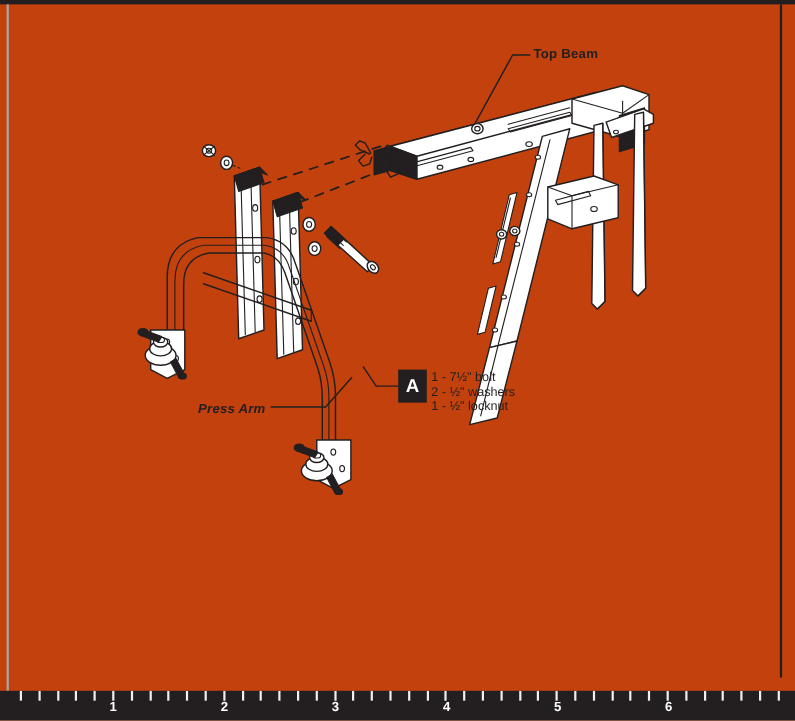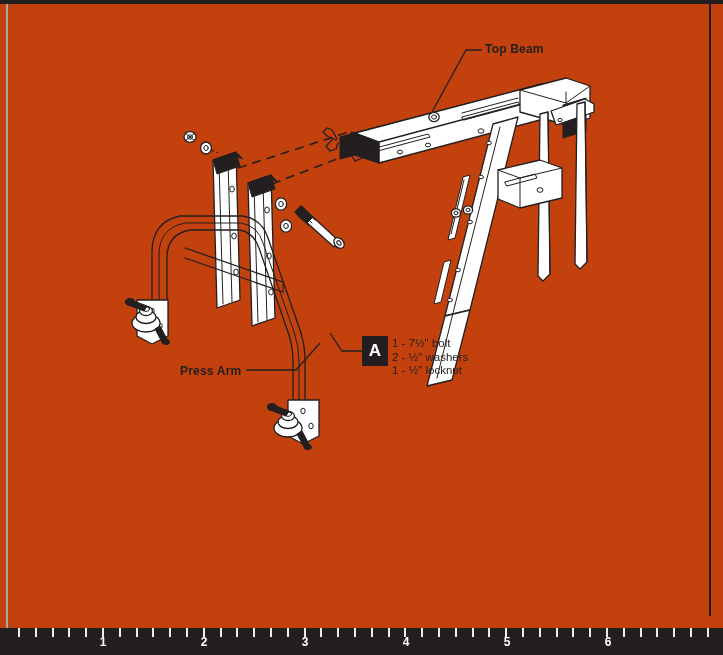--- a/index.html
+++ b/index.html
@@ -20,21 +20,21 @@
   .ruler .num{position:absolute;top:7px;color:#ffffff;font-size:12px;font-weight:bold;
                font-family:"Liberation Sans", sans-serif;line-height:14px;text-align:center;width:14px;}
 
   
   #art{position:absolute;left:0;top:0;width:723px;height:628px;}
 
   
   .lbl{position:absolute;font-family:"Liberation Sans", sans-serif;font-weight:bold;
        font-size:12px;color:#231f20;white-space:nowrap;letter-spacing:.2px;}
   #lbl-topbeam{left:485px;top:42px;}
-  #lbl-pressarm{left:180px;top:364px;}
+  #lbl-pressarm{left:180px;top:364px;font-style:italic;}
 
   .callout-box{position:absolute;left:362px;top:336px;width:26px;height:30px;background:#231f20;}
   .callout-box span{display:block;width:26px;height:30px;line-height:30px;text-align:center;
        color:#ffffff;font-weight:bold;font-size:17px;font-family:"Liberation Sans", sans-serif;}
   .callout-list{position:absolute;left:392px;top:337px;font-family:"Liberation Sans", sans-serif;
        font-size:11.5px;color:#231f20;line-height:13.5px;white-space:nowrap;}
 </style>
 </head>
 <body>
 

